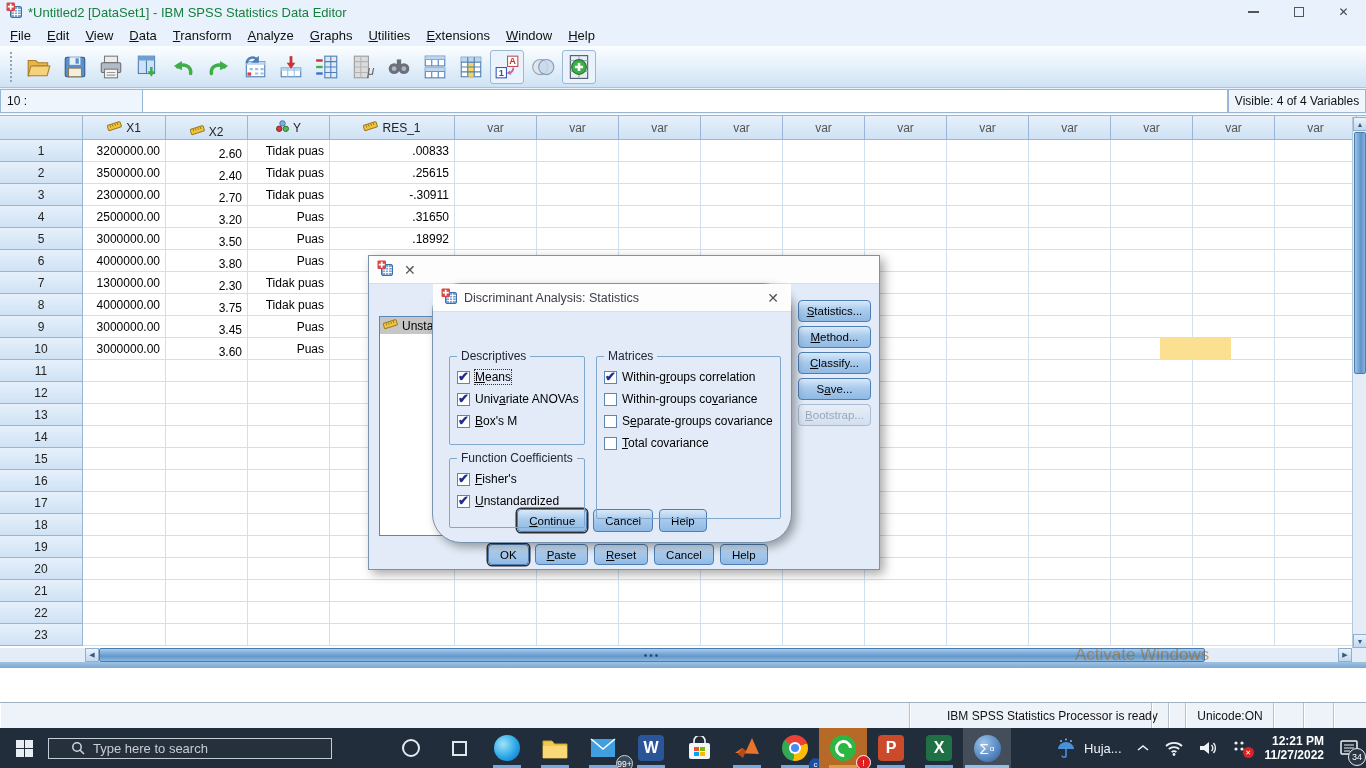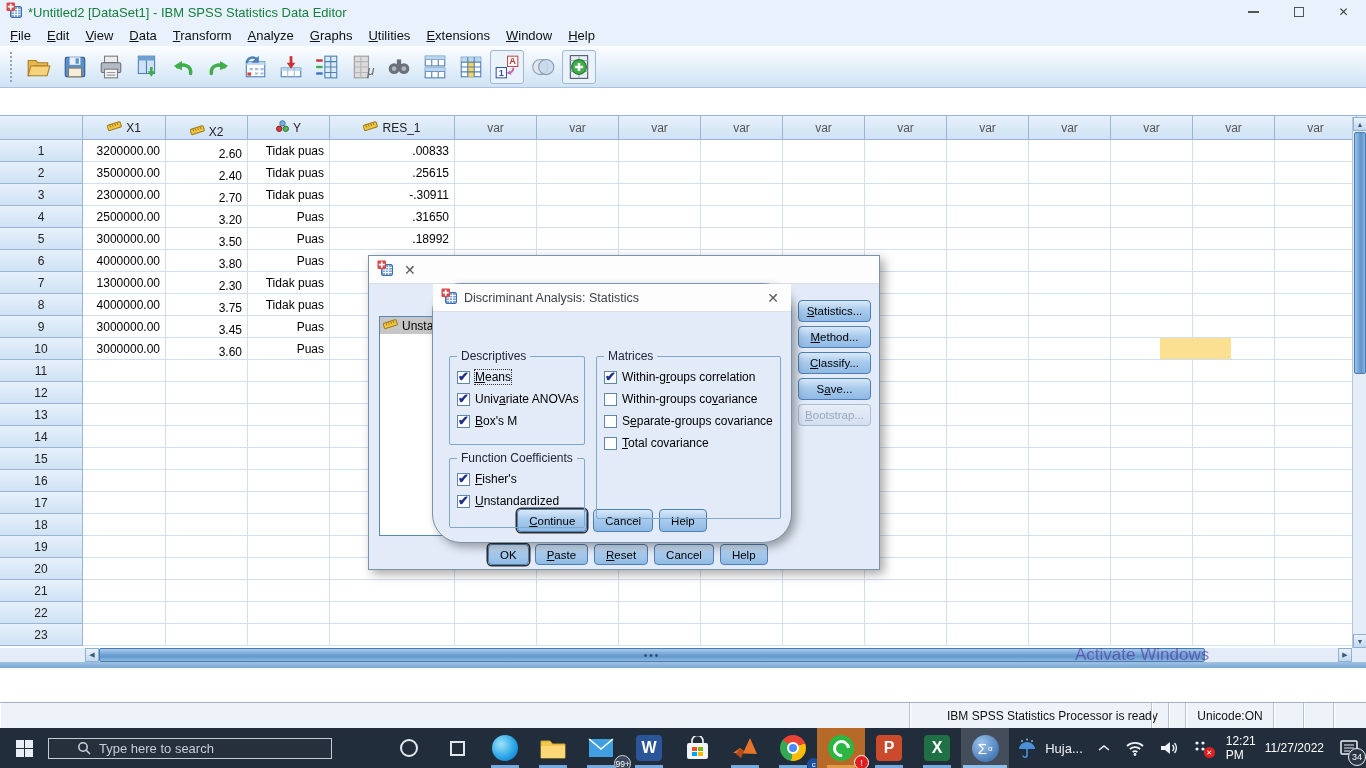--- a/index.html
+++ b/index.html
@@ -51,21 +51,21 @@
   .hs-btn{position:absolute;top:0;width:14px;height:14px;background:linear-gradient(#eaf2fb,#c2d8ee);border:1px solid #8fb0d0;display:flex;align-items:center;justify-content:center;font-size:7px;color:#3a5a7a;}
   .hs-thumb{position:absolute;left:99px;top:0;width:1106px;height:14px;background:linear-gradient(#a8cbec,#6297cc 60%,#8cb8e2);border:1px solid #4a7cb0;border-radius:2px;display:flex;align-items:center;justify-content:center;color:#2a4a6a;font-size:10px;letter-spacing:2px;}
   .divider-strip{position:absolute;top:662px;left:0;width:1366px;height:6px;background:linear-gradient(#9fc2e2,#7ba9d4);}
 
   
   .tabstrip{position:absolute;top:668px;left:0;width:1366px;height:34px;background:#dde7f3;display:flex;align-items:flex-start;padding:2px 0 0 8px;gap:2px;}
   .tab{font-size:12.5px;padding:5px 10px;border-radius:4px;border:1px solid #7fa8cc;background:linear-gradient(#dcebf9,#aecfee);color:#111;}
   .tab.active{background:linear-gradient(#fdeaa8,#f6cf6b);border:1px solid #c9a23e;font-weight:bold;}
   .statusbar{position:absolute;top:702px;left:0;width:1366px;height:26px;background:#eef3f9;border-top:1px solid #9fb0c0;display:flex;align-items:stretch;}
   .sseg{border-right:1px solid #b8c2cc;border-left:1px solid #fff;font-size:12px;color:#111;display:flex;align-items:center;padding:0 6px;white-space:nowrap;}
-  .watermark1{position:absolute;top:645px;left:1075px;font-size:17px;color:#4c1d95;opacity:.55;z-index:3;}
+  .watermark1{position:absolute;top:645px;left:1075px;font-size:17px;color:#a16207;opacity:.55;z-index:3;}
 
   
   .dialog{position:absolute;background:#e2ebf7;border:1px solid #7a93ad;box-shadow:4px 4px 10px rgba(0,0,0,.35);z-index:50;}
   .dlg-title{height:28px;background:#fdfdfe;border-bottom:1px solid #d8dee8;display:flex;align-items:center;padding:0 8px;gap:7px;}
   .dlg-title .dtext{font-size:12.5px;color:#3a3f4a;flex:1;}
   .dlg-close{font-size:14px;color:#555;padding:0 4px;}
   #dlgOuter{left:368px;top:255px;width:512px;height:315px;}
   #dlgInner{left:432px;top:283px;width:360px;height:260px;border-radius:29px;}
   .listbox{position:absolute;left:10px;top:60px;width:200px;height:220px;background:#fff;border:1px solid #5a87b5;}
   .listitem{height:17px;background:#c6c6c6;display:flex;align-items:center;gap:4px;padding-left:3px;font-size:12px;color:#000;}
@@ -93,27 +93,27 @@
   
   .taskbar{position:absolute;top:728px;left:0;width:1366px;height:40px;background:#212d3b;display:flex;align-items:center;z-index:60;}
   .tslot{width:48px;height:40px;display:flex;align-items:center;justify-content:center;position:relative;flex:none;}
   .tslot.open::after{content:"";position:absolute;bottom:0;left:10px;right:10px;height:3px;background:#76a9dd;}
   .tslot.wa{background:#b76a28;}
   .tslot.wa::after{background:#e09a4a;}
   .tslot.spss{background:rgba(255,255,255,.16);}
   .tslot.spss::after{left:2px;right:2px;background:#8fc0ea;}
   .startlogo{display:grid;grid-template-columns:8px 8px;grid-template-rows:8px 8px;gap:1px;}
   .startlogo span{background:#e8eef3;}
-  .searchbox{width:284px;height:21px;border:1px solid #c2ccd4;background:#26303d;display:flex;align-items:center;gap:8px;padding-left:28px;color:#c6cdd4;font-size:13px;flex:none;}
+  .searchbox{width:284px;height:21px;border:1px solid #c2ccd4;background:#26303d;display:flex;align-items:center;gap:8px;padding-left:22px;color:#c6cdd4;font-size:13px;flex:none;}
   .cortana{width:18px;height:18px;border:2px solid #e4eaf0;border-radius:50%;}
   .taskview{width:15px;height:15px;border:2px solid #dfe6ec;position:relative;}
   .badge{position:absolute;border-radius:50%;color:#fff;display:flex;align-items:center;justify-content:center;font-size:8.5px;}
   .tray{margin-left:auto;display:flex;align-items:center;height:40px;}
   .tray .titem{color:#eef2f6;font-size:13px;display:flex;align-items:center;justify-content:center;padding:0 7px;height:40px;}
-  .clock{display:flex;align-items:center;justify-content:center;color:#fff;font-size:12px;line-height:14px;padding:0 8px;}
+  .clock{display:flex;flex-direction:column;align-items:flex-end;justify-content:center;color:#fff;font-size:12px;line-height:14px;padding:0 8px;font-weight:bold;}
   .sq-ic{border-radius:4px;width:26px;height:26px;display:flex;align-items:center;justify-content:center;color:#fff;font-weight:bold;font-size:16px;}
   .chrome-ic{width:26px;height:26px;border-radius:50%;background:conic-gradient(from -50deg,#ea4335 0 33%,#fbbc05 33% 66%,#34a853 66% 100%);position:relative;}
   .chrome-ic::before{content:"";position:absolute;left:7px;top:7px;width:12px;height:12px;background:#fff;border-radius:50%;}
   .chrome-ic::after{content:"";position:absolute;left:9px;top:9px;width:8px;height:8px;background:#4a8af4;border-radius:50%;}
   .spss-ic{width:27px;height:27px;border-radius:50%;background:radial-gradient(circle at 35% 30%,#9cc4ec,#4a7cb8 70%,#35628f);color:#fff;font-size:15px;display:flex;align-items:center;justify-content:center;}
   .spss-ic small{font-size:8px;margin-left:1px;}
   .edge-ic{width:26px;height:26px;border-radius:50%;background:radial-gradient(circle at 35% 35%,#9fe3f7,#2aa7e8 55%,#0b66c3);}
   .wa-ic{width:26px;height:26px;border-radius:50%;background:#2bb741;position:relative;display:flex;align-items:center;justify-content:center;}
   .wa-ic::before{content:"";width:11px;height:11px;border:3px solid #fff;border-radius:50%;border-right-color:transparent;transform:rotate(40deg);}
 </style>
@@ -281,20 +281,25 @@
       <div class="tbtn framed">
         <svg viewBox="0 0 24 24">
           <rect x="4" y="1.5" width="16" height="21" fill="#e9eef6" stroke="#4a5668"></rect>
           <path d="M4 6h16M4 11h16M4 16h16M12 1.5V22" stroke="#9aa8bc"></path>
           <circle cx="12" cy="12" r="6.8" fill="#3fae49" stroke="#1f7a2a"></circle>
           <path d="M12 8.2v7.6M8.2 12h7.6" stroke="#fff" stroke-width="2.4"></path>
         </svg>
       </div>
     </div>
 
+  <div class="refbar">
+    <div class="refcell">10 :</div>
+    <div class="refedit"></div>
+    <div class="visinfo">Visible: 4 of 4 Variables</div>
+  </div>
 
   <div class="grid-area">
     <div class="g-hrow" id="gridHeader">
         <div class="hcell w-rn"></div>
         <div class="hcell w-x1">
           <span><svg width="15" height="12" viewBox="0 0 15 12">
               <g transform="rotate(-18 7 6)">
                 <rect x="0.5" y="3.5" width="13.5" height="5.5" rx="1" fill="#f3c53e" stroke="#9a7b20"></rect>
                 <path d="M3.5 4v2.4M6 4v2.4M8.5 4v2.4M11 4v2.4" stroke="#9a7b20" stroke-width="0.9"></path>
               </g>

